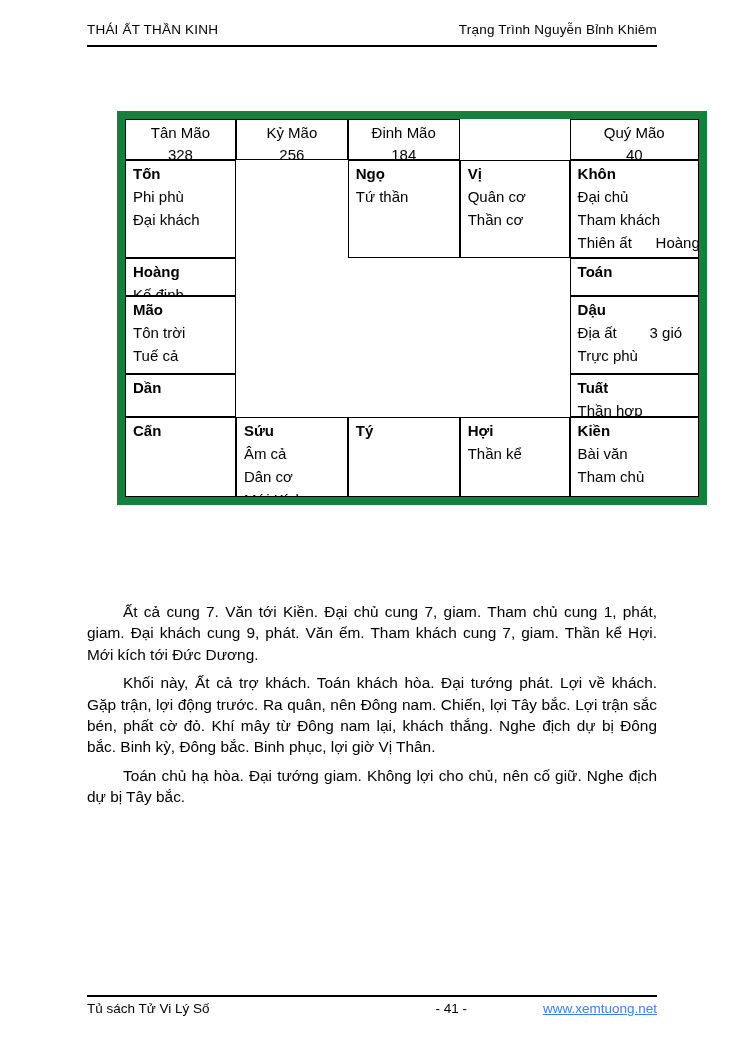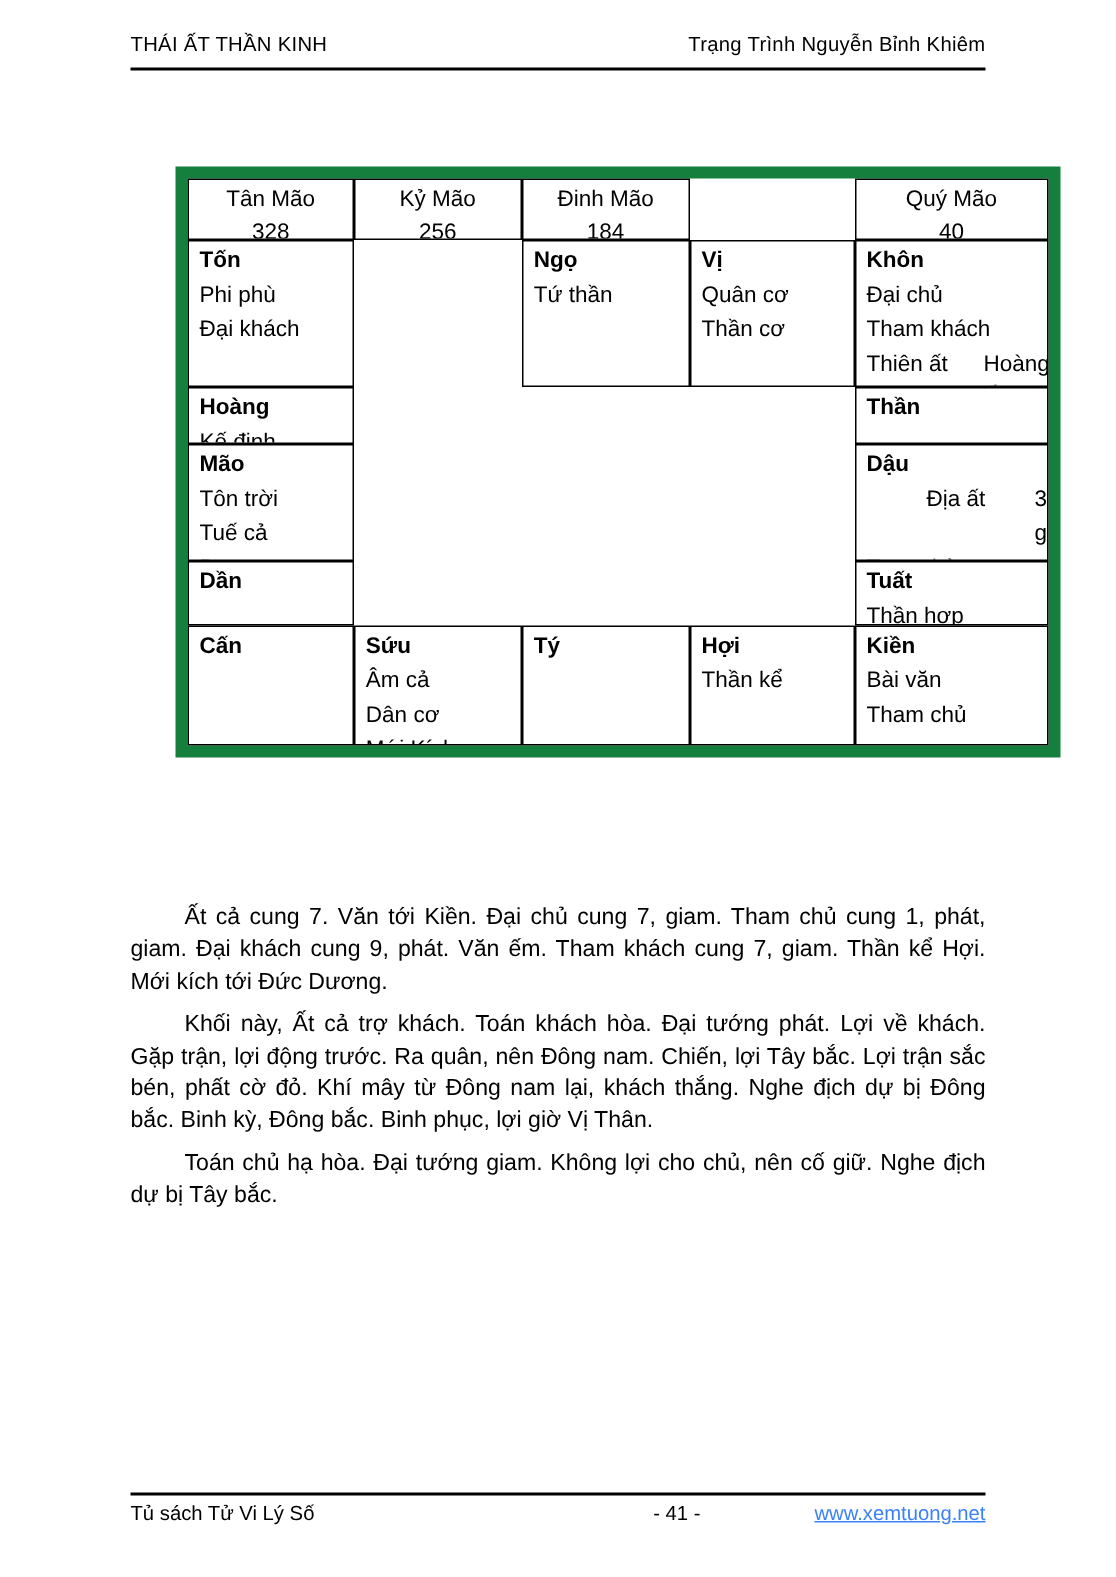--- a/index.html
+++ b/index.html
@@ -35,21 +35,21 @@
   }
   .cell {
     border: 1px solid #000;
     padding: 1px 4px 0 7px;
     font-size: 15px; line-height: 23px;
     overflow: hidden;
   }
   .lbl { font-weight: 700; }
   .pair { display: flex; }
   .pair .pl { width: 78px; flex: 0 0 auto; }
-  .pair.narrow .pl { width: 72px; margin-left: 40px; }
+  .pair.narrow .pl { width: 72px; }
   .center-cell {
     grid-area: 3 / 2 / 6 / 5;
     border: 1px solid #000;
     display: flex; flex-direction: column; justify-content: center; align-items: center;
     text-align: center;
     font-size: 15.5px; line-height: 26px;
     padding-bottom: 8px;
   }
   
   .bodytext {
@@ -134,21 +134,21 @@
       <div>Tôn trời</div>
       <div>Tuế cả</div>
       <div>Bay</div>
     </div>
     <div class="cell" style="grid-area:5/1">
       <div class="lbl">Dần</div>
     </div>
 
 
     <div class="cell" style="grid-area:3/5">
-      <div class="lbl">Thần</div>
+      <div class="lbl">Toán</div>
     </div>
     <div class="cell" style="grid-area:4/5">
       <div class="lbl">Dậu</div>
       <div class="pair narrow">
         <span class="pl">Địa ất</span>
         <span>3 gió</span>
       </div>
       <div>Trực phù</div>
       <div>Thẻ</div>
     </div>

